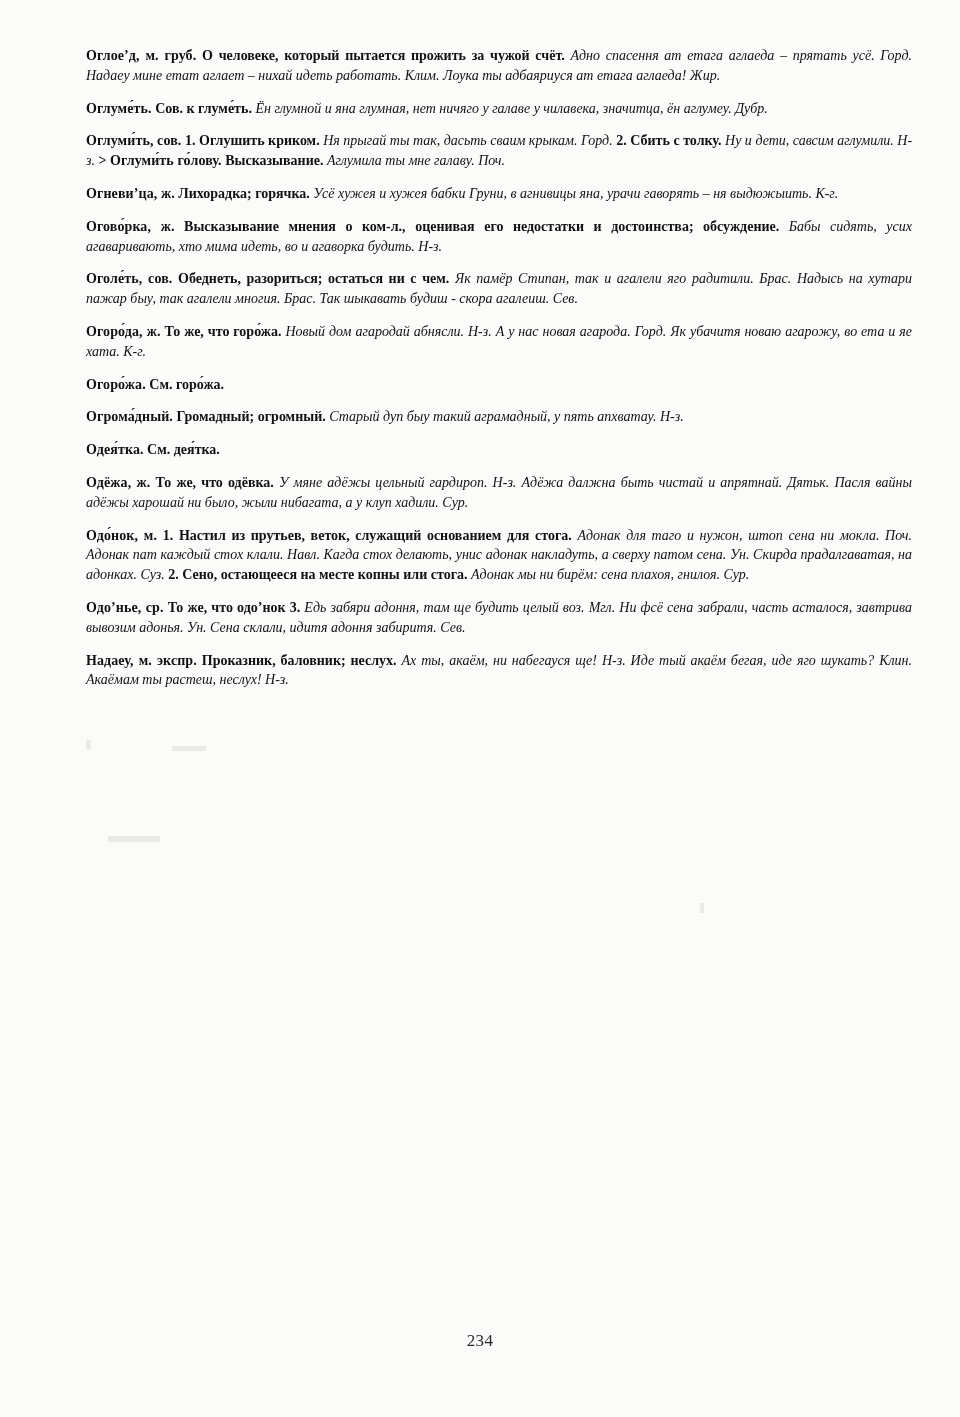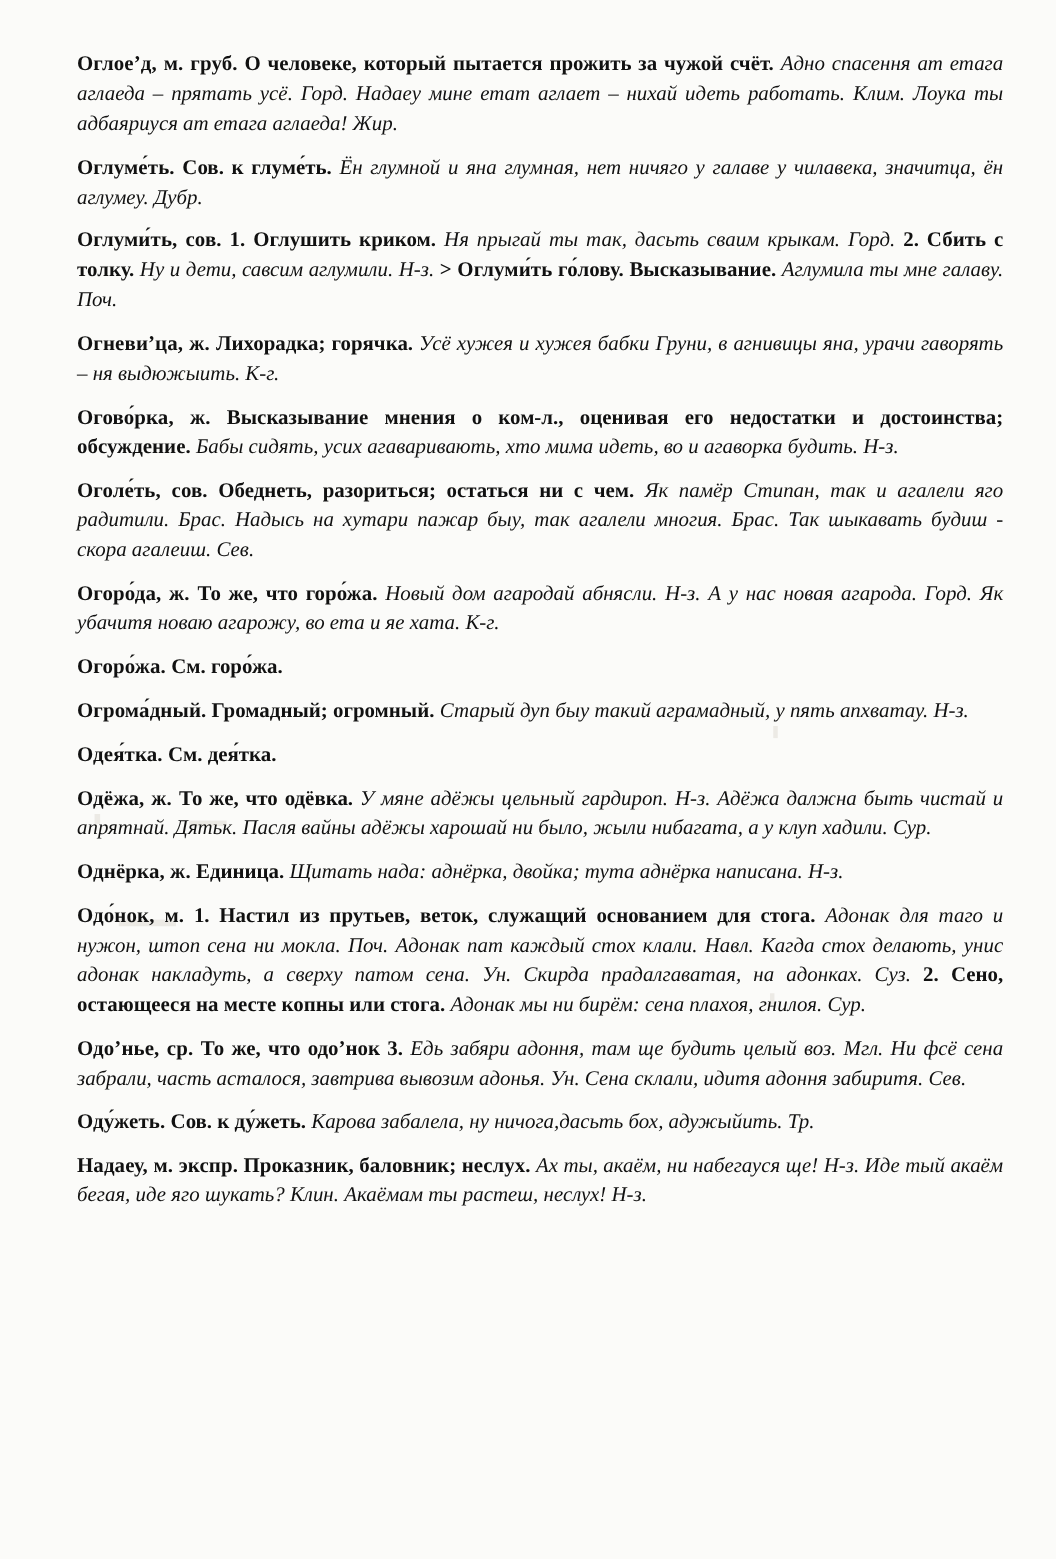--- a/index.html
+++ b/index.html
@@ -21,23 +21,23 @@
     background: #fbfbf9;
     box-sizing: border-box;
   }
   .column {
     position: absolute;
     left: 70px;
     top: 46px;
     width: 842px;
   }
   .entry {
-    margin: 0 0 13px 0;
+    margin: 0 0 13px 16px;
     padding: 0;
-    font-size: 19px;
+    font-size: 14px;
     line-height: 1.415;
     text-align: justify;
     text-justify: inter-word;
     hyphens: manual;
   }
   .entry:last-of-type {
     margin-bottom: 0;
   }
   .hw {
     font-weight: bold;
@@ -157,50 +157,41 @@
       <span class="hw">Одея́тка.</span>
       <span class="def">См. дея́тка.</span>
     </p>
 
     <p class="entry">
       <span class="hw">Одёжа, ж.</span>
       <span class="def">То же, что одёвка.</span>
       <span class="ex">У мяне адёжы цельный гардироп. Н-з. Адёжа далжна быть чистай и апрятнай. Дятьк. Пасля вайны адёжы харошай ни было, жыли нибагата, а у клуп хадили. Сур.</span>
     </p>
 
-    <p class="entry">
-      <span class="hw">Однёрка, ж.</span>
-      <span class="def">Единица.</span>
-      <span class="ex">Щитать нада: аднёрка, двойка; тута аднёрка написана. Н-з.</span>
-    </p>
 
     <p class="entry">
       <span class="hw">Одо́нок, м.</span>
       <span class="subnum">1.</span>
       <span class="def">Настил из прутьев, веток, служащий основанием для стога.</span>
       <span class="ex">Адонак для таго и нужон, штоп сена ни мокла. Поч. Адонак пат каждый стох клали. Навл. Кагда стох делають, унис адонак накладуть, а сверху патом сена. Ун. Скирда прадалгаватая, на адонках. Суз.</span>
       <span class="subnum">2.</span>
       <span class="def">Сено, остающееся на месте копны или стога.</span>
       <span class="ex">Адонак мы ни бирём: сена плахоя, гнилоя. Сур.</span>
     </p>
 
     <p class="entry">
       <span class="hw">Одо’нье, ср.</span>
       <span class="def">То же, что одо’нок 3.</span>
       <span class="ex">Едь забяри адоння, там ще будить целый воз. Мгл. Ни фсё сена забрали, часть асталося, завтрива вывозим адонья. Ун. Сена склали, идитя адоння забиритя. Сев.</span>
     </p>
 
-    <p class="entry">
-      <span class="hw">Оду́жеть.</span>
-      <span class="def">Сов. к ду́жеть.</span>
-      <span class="ex">Карова забалела, ну ничога,дасьть бох, адужыйить. Тр.</span>
-    </p>
 
     <p class="entry">
       <span class="hw">Надаеу, м. экспр.</span>
       <span class="def">Проказник, баловник; неслух.</span>
       <span class="ex">Ах ты, акаём, ни набегауся ще! Н-з. Иде тый акаём бегая, иде яго шукать? Клин. Акаёмам ты растеш, неслух! Н-з.</span>
     </p>
 
   </div>
 
+  <div class="pagenum">234</div>
 
 </div>
 
 </body></html>

